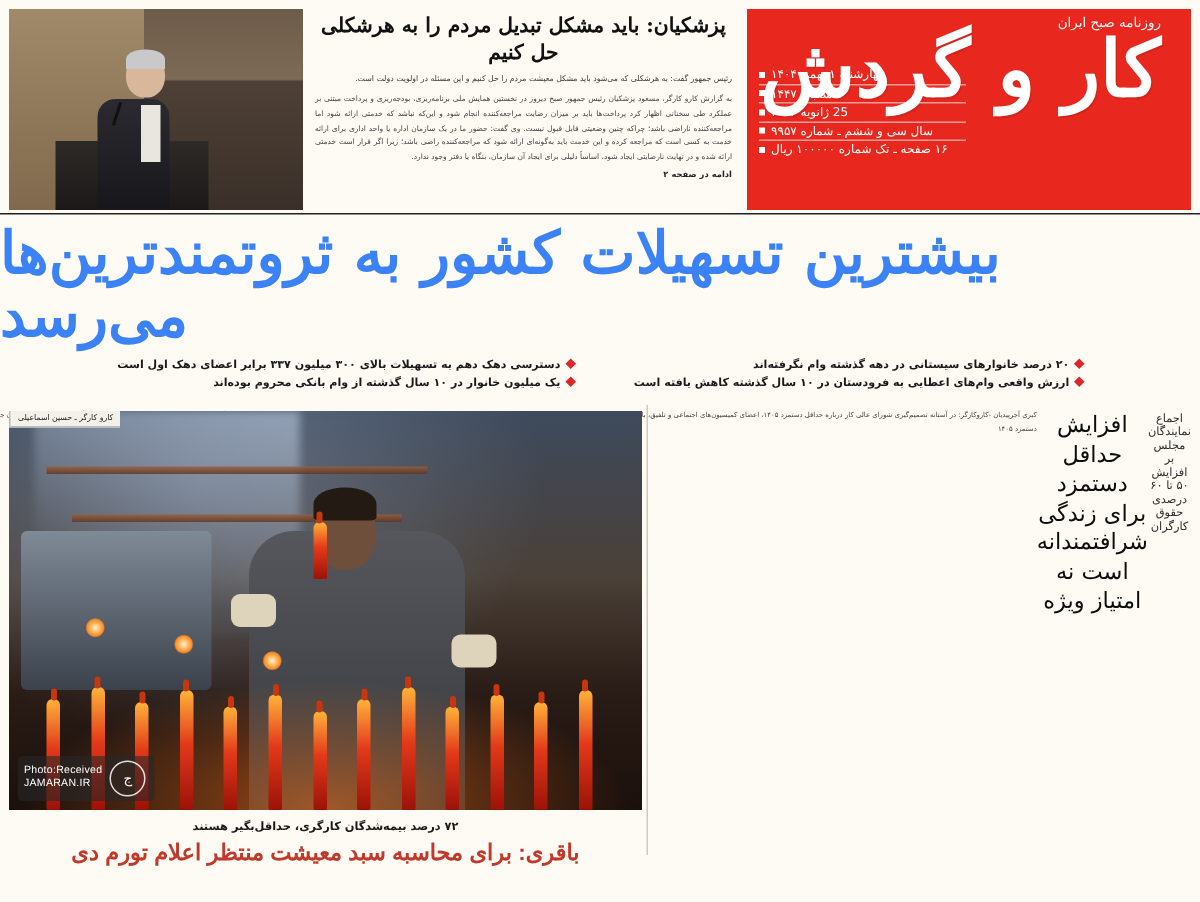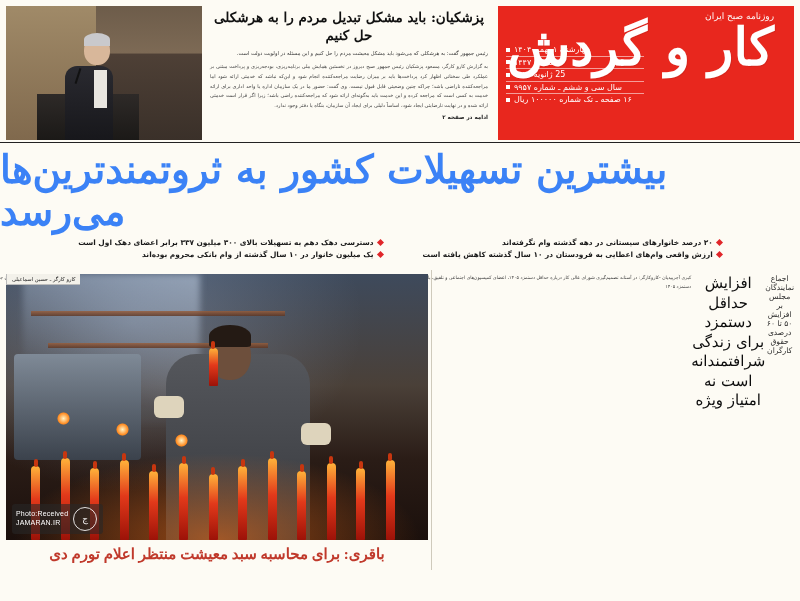--- a/index.html
+++ b/index.html
@@ -445,21 +445,21 @@
     color: #1a1a1a;
     margin-top: 6px;
   }
   .bottom-head {
     text-align: center;
     font-size: 15px;
     font-weight: bold;
     color: #c0392b;
     margin-top: 5px;
     line-height: 1.2;
-    font-family: Liberation Serif, serif;
+    font-family: Liberation Sans, sans-serif;
     white-space: nowrap;
     overflow: hidden;
   }
   .vline {
     position: absolute;
     top: 270px; right: 368px;
     width: 1px; height: 300px;
     background: #cfcabc;
   }
 </style>
@@ -625,18 +625,19 @@
 
         <div class="watermark">
           <span class="wm-circle">ج</span>
           <span class="wm-lines">
             <span>Photo:Received</span>
             <span>JAMARAN.IR</span>
           </span>
         </div>
       </div>
 
+      <div class="photo-caption">۷۲ درصد بیمه‌شدگان کارگری، حداقل‌بگیر هستند</div>
       <div class="bottom-head">باقری: برای محاسبه سبد معیشت منتظر اعلام تورم دی</div>
     </div>
   </div>
 
   <div class="vline"></div>
 </div>
 
 </body></html>

